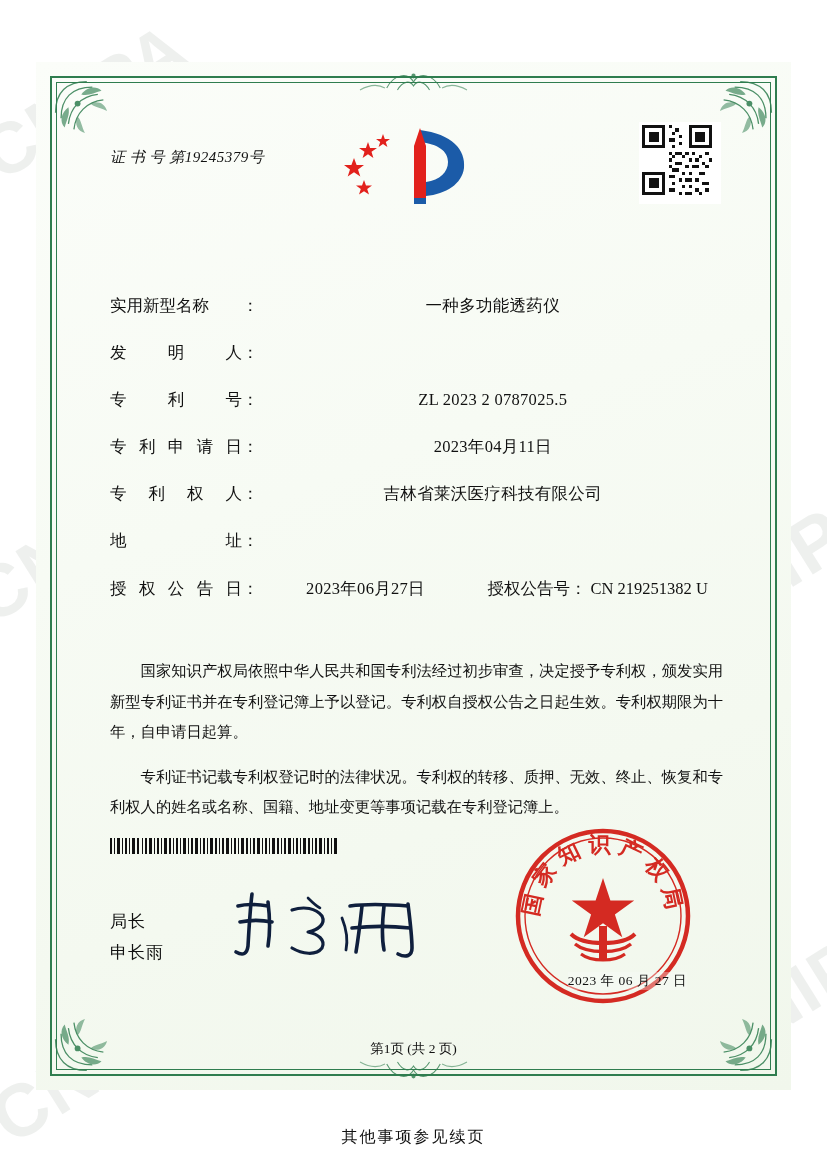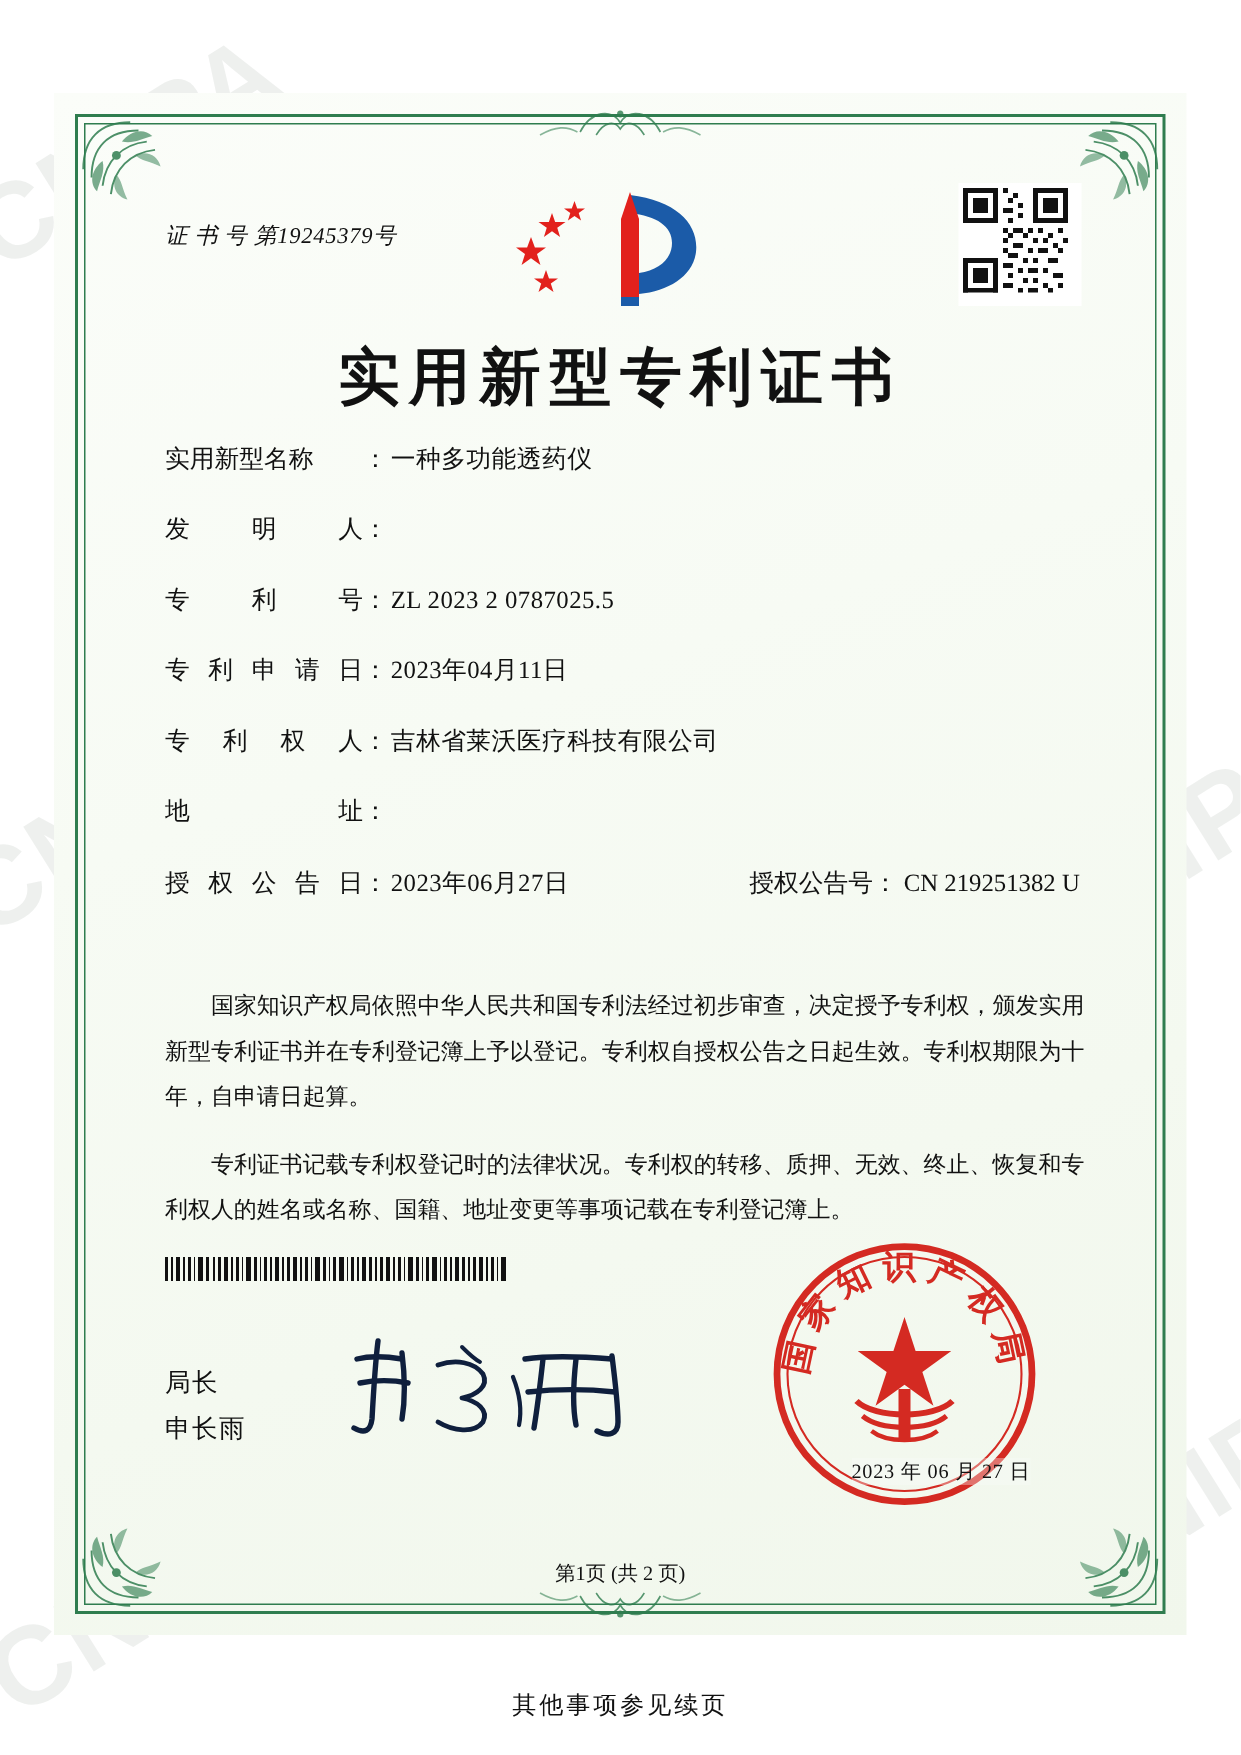--- a/index.html
+++ b/index.html
@@ -150,28 +150,29 @@
     flex: 0 0 132px;
     display: flex;
     justify-content: space-between;
     letter-spacing: 0;
   }
   .field .lbl span { display: inline-block; }
   .field .colon { margin: 0 2px 0 0; }
   .field .val {
     flex: 1;
     letter-spacing: .3px;
+    text-align: center;
   }
   .field .val.mono { font-family: "Liberation Serif", serif; }
 
   .field.dual { margin-bottom: 10px; }
   .field.dual .val { flex: 0 0 auto; min-width: 210px; }
   .field.dual .lbl2 {
     flex: 0 0 auto;
-    margin-left: 29px;
+    margin-left: 17px;
     white-space: nowrap;
     text-align: right;
   }
   .field.dual .val2 { margin-left: 4px; white-space: nowrap; }
 
   .paras {
     position: absolute;
     left: 28px;
     right: 22px;
     top: 560px;
@@ -414,21 +415,20 @@
             <rect x="16" y="19" width="1" height="1"></rect>
           <rect x="19" y="19" width="1" height="1"></rect>
             <rect x="8" y="19" width="2" height="1"></rect>
           <rect x="11" y="20" width="1" height="1"></rect>
             <rect x="13" y="20" width="2" height="1"></rect>
           <rect x="17" y="20" width="1" height="1"></rect>
         </g>
       </svg>
     </div>
 
-    <div class="title">实用新型专利证书</div>
 
     <div class="fields">
 
       <div class="field">
         <span class="lbl">
           <span>实用新型名称</span>
         </span>
         <span class="colon">：</span>
         <span class="val">一种多功能透药仪</span>
       </div>

